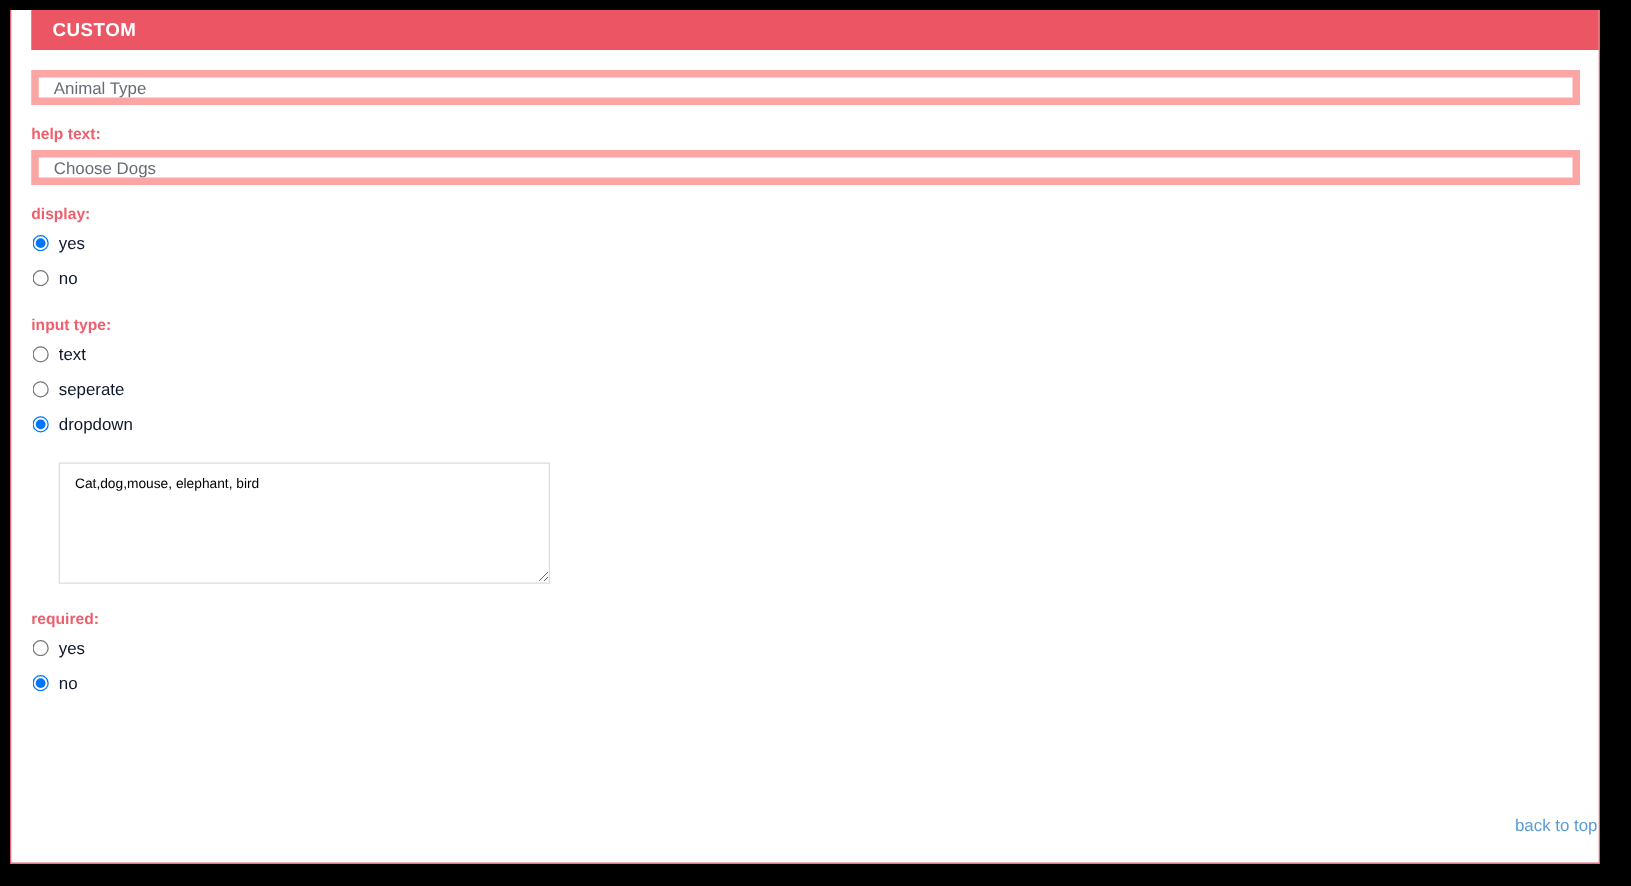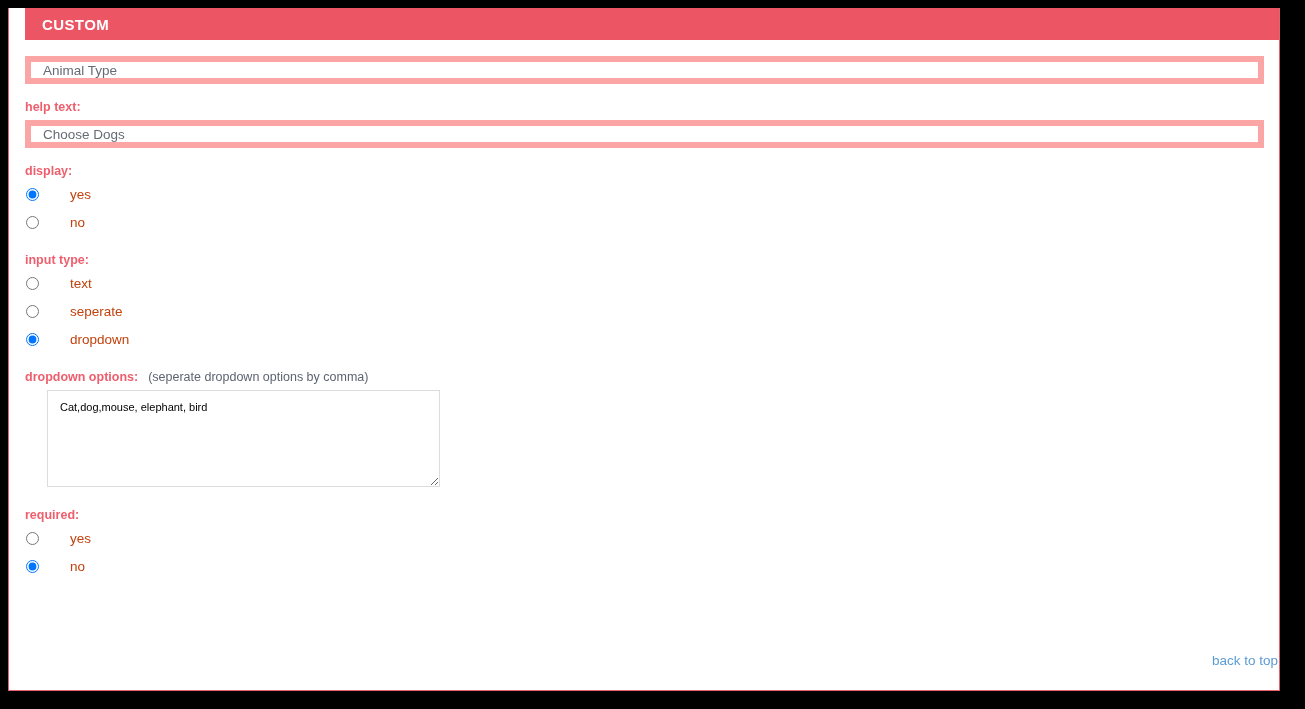--- a/index.html
+++ b/index.html
@@ -83,23 +83,22 @@
     margin-bottom: 7px;
   }
   .radio-row input[type="radio"] {
     margin: 0 8px 0 1px;
     width: 13px;
     height: 13px;
     vertical-align: middle;
   }
   .radio-row label {
     font-size: 13.5px;
-    color: #c2410c;
+    color: #0f172a;
     line-height: 16px;
-    margin-left: 23px;
   }
 
   .options-textarea {
     display: block;
     margin-left: 22px;
     width: 393px;
     height: 97px;
     border: 1px solid #dcdcdc;
     background: #ffffff;
     font-family: "Liberation Sans", sans-serif;
@@ -163,23 +162,20 @@
         <input type="radio" name="inputtype" style="">
         <label>seperate</label>
       </div>
       <div class="radio-row">
         <input type="radio" name="inputtype" checked="" style="">
         <label>dropdown</label>
       </div>
     </div>
 
     <div class="group">
-      <span class="field-label">
-        <span>dropdown options:</span><span class="hint">(seperate dropdown options by comma)</span>
-      </span>
       <textarea class="options-textarea" style="">Cat,dog,mouse, elephant, bird</textarea>
     </div>
 
     <div class="spacer-sm"></div>
 
     <div class="group-radios">
       <span class="field-label">required:</span>
       <div class="radio-row">
         <input type="radio" name="required" style="">
         <label>yes</label>

